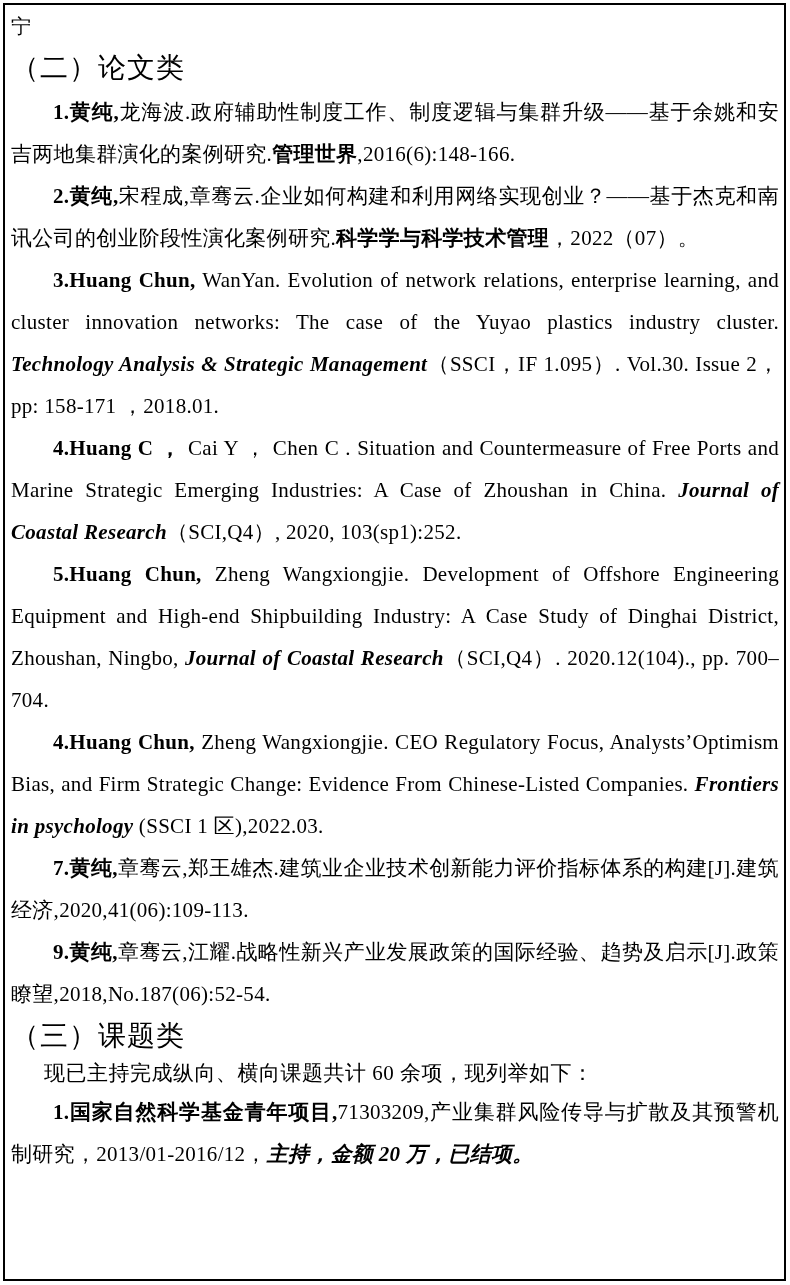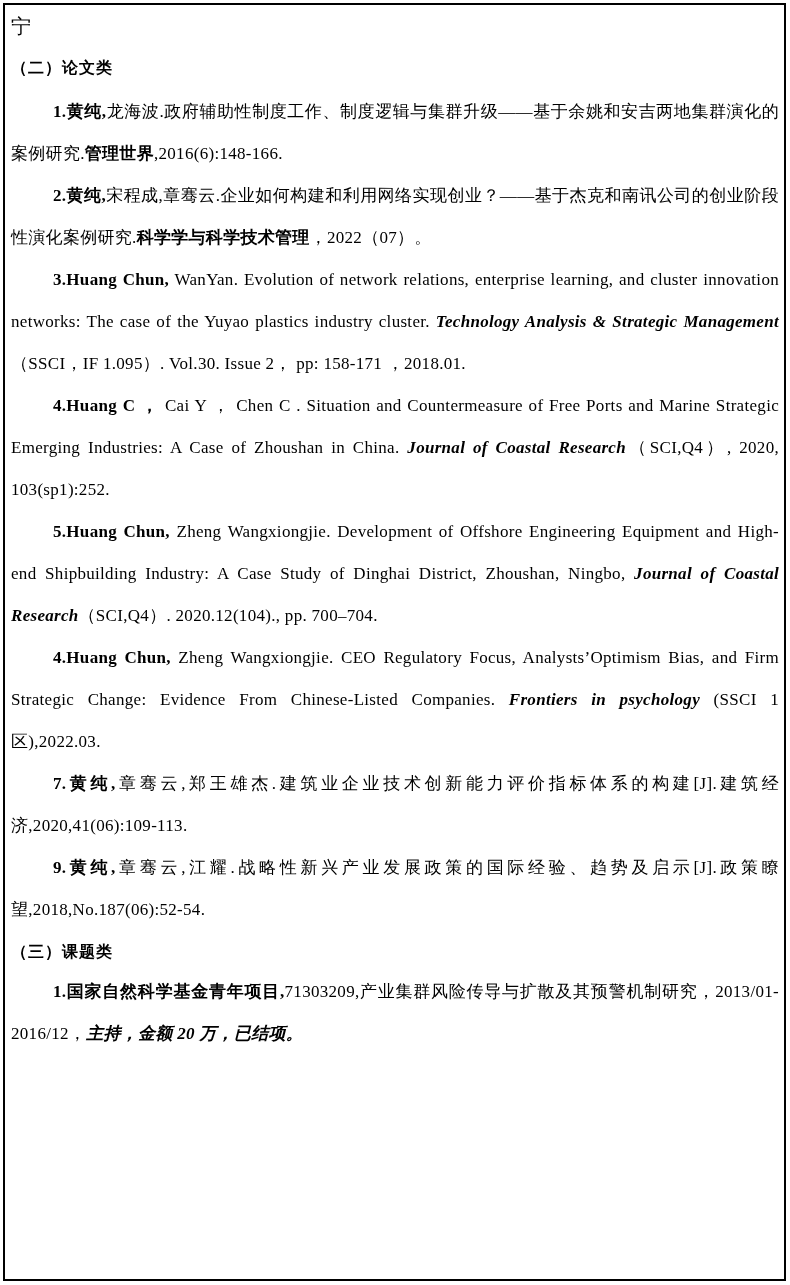--- a/index.html
+++ b/index.html
@@ -19,33 +19,33 @@
     height: 1278px;
     border: 2px solid #000000;
     padding: 2px 5px 0 6px;
   }
   .overflow-line {
     font-size: 20px;
     line-height: 38px;
     font-weight: 400;
   }
   .sec-heading {
-    font-size: 16px;
+    font-size: 28px;
     line-height: 46px;
-    font-weight: 700;
+    font-weight: 400;
     letter-spacing: 1px;
   }
   .intro {
     font-size: 21px;
     line-height: 42px;
     text-indent: 33px;
     letter-spacing: 0.5px;
   }
   .item {
-    font-size: 17px;
+    font-size: 21px;
     line-height: 42px;
     text-align: justify;
     text-indent: 42px;
     letter-spacing: 0.3px;
   }
   .sec-heading.s3 {
     margin-top: 2px;
     line-height: 38px;
   }
   .intro.s3i {
@@ -69,16 +69,17 @@
   <p class="item"><span class="seg-bold">2.黄纯,</span><span class="seg-regular">宋程成,章骞云.企业如何构建和利用网络实现创业？——基于杰克和南讯公司的创业阶段性演化案例研究.</span><span class="seg-bold">科学学与科学技术管理</span><span class="seg-regular">，2022（07）。</span></p>
   <p class="item"><span class="seg-bold">3.Huang Chun,</span><span class="seg-regular"> WanYan. Evolution of network relations, enterprise learning, and cluster innovation networks: The case of the Yuyao plastics industry cluster. </span><span class="seg-bolditalic">Technology Analysis &amp; Strategic Management</span><span class="seg-regular">（SSCI，IF 1.095）. Vol.30. Issue 2， pp: 158-171 ，2018.01.</span></p>
   <p class="item"><span class="seg-bold">4.Huang C ，</span><span class="seg-regular"> Cai Y ， Chen C . Situation and Countermeasure of Free Ports and Marine Strategic Emerging Industries: A Case of Zhoushan in China. </span><span class="seg-bolditalic">Journal of Coastal Research</span><span class="seg-regular">（SCI,Q4）, 2020, 103(sp1):252.</span></p>
   <p class="item"><span class="seg-bold">5.Huang Chun,</span><span class="seg-regular"> Zheng Wangxiongjie. Development of Offshore Engineering Equipment and High-end Shipbuilding Industry: A Case Study of Dinghai District, Zhoushan, Ningbo, </span><span class="seg-bolditalic">Journal of Coastal Research</span><span class="seg-regular">（SCI,Q4）. 2020.12(104)., pp. 700–704.</span></p>
   <p class="item"><span class="seg-bold">4.Huang Chun,</span><span class="seg-regular"> Zheng Wangxiongjie. CEO Regulatory Focus, Analysts’Optimism Bias, and Firm Strategic Change: Evidence From Chinese-Listed Companies. </span><span class="seg-bolditalic">Frontiers in psychology</span><span class="seg-regular"> (SSCI 1 区),2022.03.</span></p>
   <p class="item"><span class="seg-bold">7.黄纯,</span><span class="seg-regular">章骞云,郑王雄杰.建筑业企业技术创新能力评价指标体系的构建[J].建筑经济,2020,41(06):109-113.</span></p>
   <p class="item"><span class="seg-bold">9.黄纯,</span><span class="seg-regular">章骞云,江耀.战略性新兴产业发展政策的国际经验、趋势及启示[J].政策瞭望,2018,No.187(06):52-54.</span></p>
 
   <h2 class="sec-heading s3">（三）课题类</h2>
 
+  <p class="intro s3i">现已主持完成纵向、横向课题共计 60 余项，现列举如下：</p>
 
   <p class="item"><span class="seg-bold">1.国家自然科学基金青年项目,</span><span class="seg-regular">71303209,产业集群风险传导与扩散及其预警机制研究，2013/01-2016/12，</span><span class="seg-bolditalic">主持，金额 20 万，已结项。</span></p>
 
 </div>
 
 </body></html>

